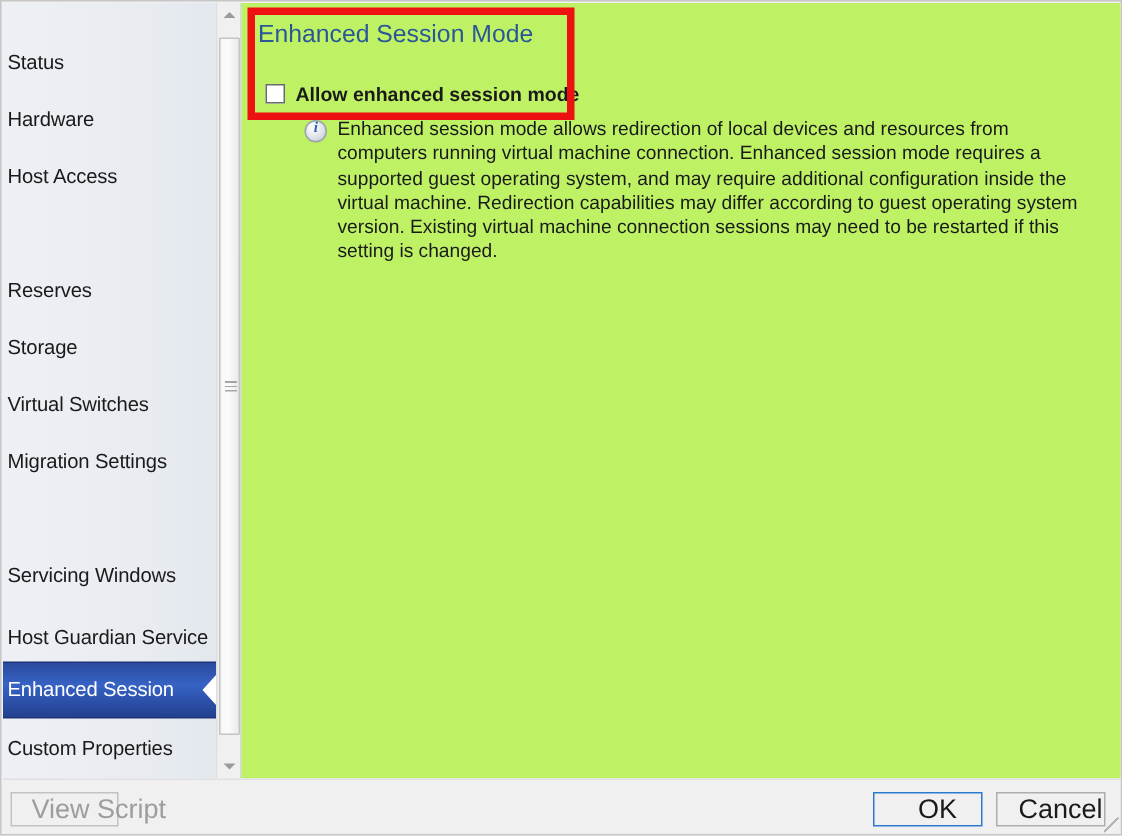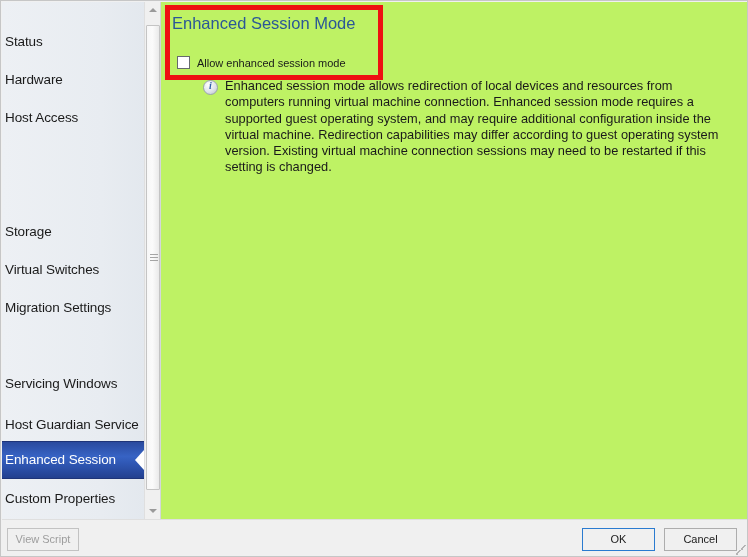--- a/index.html
+++ b/index.html
@@ -174,24 +174,25 @@
     width: 13px;
     height: 13px;
     background: #ffffff;
     border: 1px solid #666a6e;
     box-sizing: border-box;
   }
   #checkbox-label {
     position: absolute;
     left: 20px;
     top: 0px;
-    font-size: 11px;
+    font-size: 13px;
     color: #1a1a1a;
     white-space: nowrap;
     line-height: 16px;
+    font-weight: bold;
   }
 
   #info-block {
     position: absolute;
     left: 42px;
     top: 76px;
     width: 520px;
   }
   #info-icon {
     position: absolute;
@@ -248,26 +249,27 @@
     height: 38px;
     background: #f0f0f0;
     border-top: 1px solid #dfdfdf;
     box-sizing: border-box;
   }
   .btn {
     position: absolute;
     height: 23px;
     line-height: 21px;
     text-align: center;
-    font-size: 11px;
+    font-size: 18px;
     box-sizing: border-box;
     background: #f0f0f0;
     border: 1px solid #adadad;
     color: #1a1a1a;
     white-space: nowrap;
+    padding-left: 13px;
   }
   #view-script-btn {
     left: 5px;
     top: 8px;
     width: 72px;
     color: #9d9d9d;
     background: #f0f0f0;
     border: 1px solid #c2c2c2;
   }
   #ok-btn {
@@ -300,20 +302,21 @@
 <div id="window">
 
   <div id="body-area">
 
     <div id="nav-pane">
 
       <div id="nav-list">
         <div class="nav-item" style="top:21px;"><span>Status</span></div>
         <div class="nav-item" style="top:59px;"><span>Hardware</span></div>
         <div class="nav-item" style="top:97px;"><span>Host Access</span></div>
+        <div class="nav-item" style="top:173px;"><span>Reserves</span></div>
         <div class="nav-item" style="top:211px;"><span>Storage</span></div>
         <div class="nav-item" style="top:249px;"><span>Virtual Switches</span></div>
         <div class="nav-item" style="top:287px;"><span>Migration Settings</span></div>
         <div class="nav-item" style="top:363px;"><span>Servicing Windows</span></div>
         <div class="nav-item" style="top:404px;"><span>Host Guardian Service</span></div>
         <div class="nav-item selected" style="top:439px;">
           <span>Enhanced Session</span>
           <span class="chevron"></span>
         </div>
         <div class="nav-item" style="top:478px;"><span>Custom Properties</span></div>

